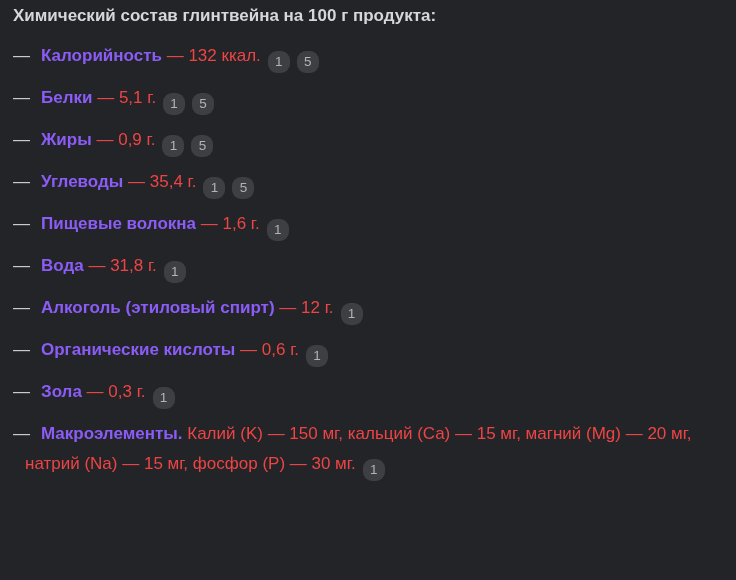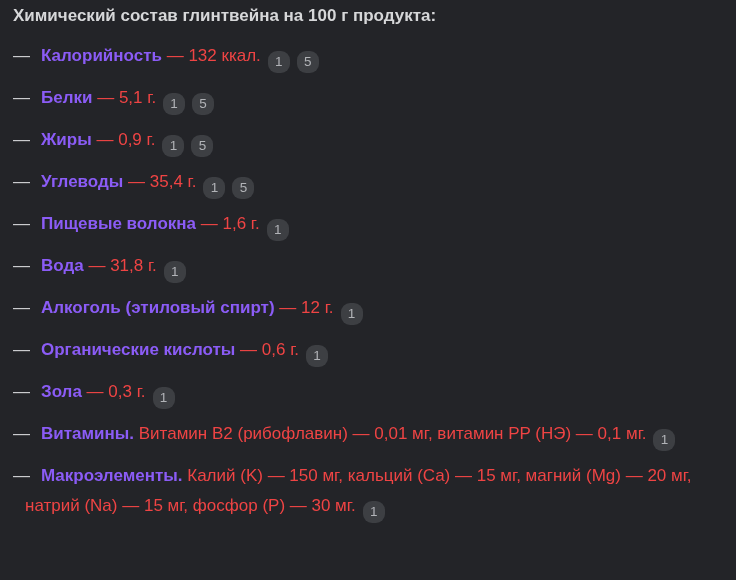--- a/index.html
+++ b/index.html
@@ -83,18 +83,17 @@
   <div class="item"><span class="bullet">—</span><span class="term">Пищевые волокна</span> <span class="item-text">— 1,6 г.</span><span class="cites"><span class="cite">1</span></span></div>
 
   <div class="item"><span class="bullet">—</span><span class="term">Вода</span> <span class="item-text">— 31,8 г.</span><span class="cites"><span class="cite">1</span></span></div>
 
   <div class="item"><span class="bullet">—</span><span class="term">Алкоголь (этиловый спирт)</span> <span class="item-text">— 12 г.</span><span class="cites"><span class="cite">1</span></span></div>
 
   <div class="item"><span class="bullet">—</span><span class="term">Органические кислоты</span> <span class="item-text">— 0,6 г.</span><span class="cites"><span class="cite">1</span></span></div>
 
   <div class="item"><span class="bullet">—</span><span class="term">Зола</span> <span class="item-text">— 0,3 г.</span><span class="cites"><span class="cite">1</span></span></div>
 
-  <div class="item"><span class="bullet">—</span><span class="term">Витамины.</span> <span class="item-text">Витамин B2 (рибофлавин) — 0,01 мг, витамин PP (НЭ) — 0,1 мг.</span><span class="cites"><span class="cite">1</span></span></div>
 
   <div class="item"><span class="bullet">—</span><span class="term">Макроэлементы.</span> <span class="item-text">Калий (K) — 150 мг, кальций (Ca) — 15 мг, магний (Mg) — 20 мг, натрий (Na) — 15 мг, фосфор (P) — 30 мг.</span><span class="cites"><span class="cite">1</span></span></div>
 
 </div>
 </div>
 
 </body></html>

